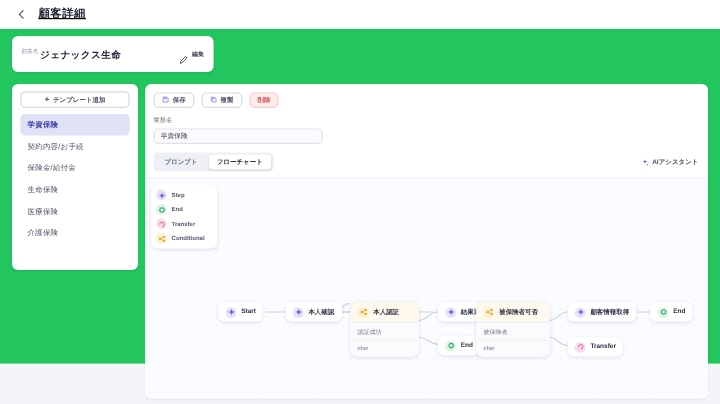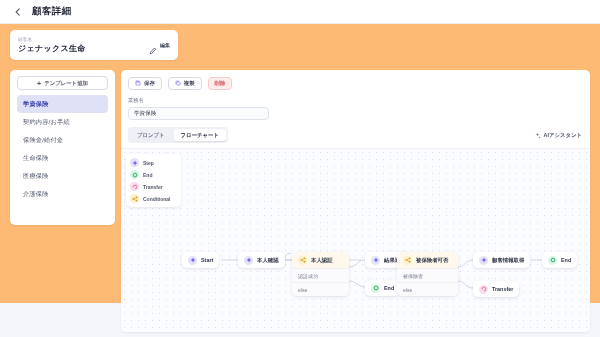--- a/index.html
+++ b/index.html
@@ -2,21 +2,21 @@
 <html><head>
 <meta charset="utf-8">
 <style>
   * { box-sizing: border-box; margin: 0; padding: 0; }
   html, body {
     width: 600px; height: 337px;
     font-family: "Liberation Sans", "DejaVu Sans", sans-serif;
     background: #f4f5f9;
     overflow: hidden;
   }
-  #app { position: relative; width: 600px; height: 303px; background: #fdba74; }
+  #app { position: relative; width: 600px; height: 303px; background: #22c55e; text-decoration: underline; }
 
   
   .header {
     height: 24px; background: #ffffff;
     display: flex; align-items: center; gap: 9px;
     padding-left: 12px;
     border-bottom: 1px solid #ecedf3;
   }
   .back-icon {
     width: 11px; height: 11px; color: #555a6b;
@@ -24,21 +24,21 @@
     font-size: 11px; line-height: 1; cursor: pointer;
   }
   .header-title { font-size: 9.5px; font-weight: 700; color: #1f2333; letter-spacing: .4px; }
 
   
   .cust-card {
     position: absolute; left: 10px; top: 30px; width: 168px; height: 30px;
     background: #fff; border-radius: 5px; box-shadow: 0 1px 2px rgba(30,35,60,.07);
     display: flex; align-items: center; padding: 0 8px;
   }
-  .cust-left { flex: 1; display: flex; flex-direction: column; gap: 1px; }
+  .cust-left { flex: 1; display: flex; flex-direction: row; gap: 1px; }
   .cust-label { font-size: 4.6px; color: #9aa0b1; letter-spacing: .2px; }
   .cust-value { font-size: 8px; font-weight: 700; color: #20243a; letter-spacing: .3px; }
   .edit-btn { display: flex; align-items: center; gap: 3px; cursor: pointer; }
   .pencil { width: 8px; height: 8px; color: #30344a; }
   .edit-label { font-size: 5px; color: #4d5265; font-weight: 600; }
 
   
   .sidebar {
     position: absolute; left: 10px; top: 70px; width: 105px; height: 155px;
     background: #fff; border-radius: 5px; box-shadow: 0 1px 2px rgba(30,35,60,.07);

